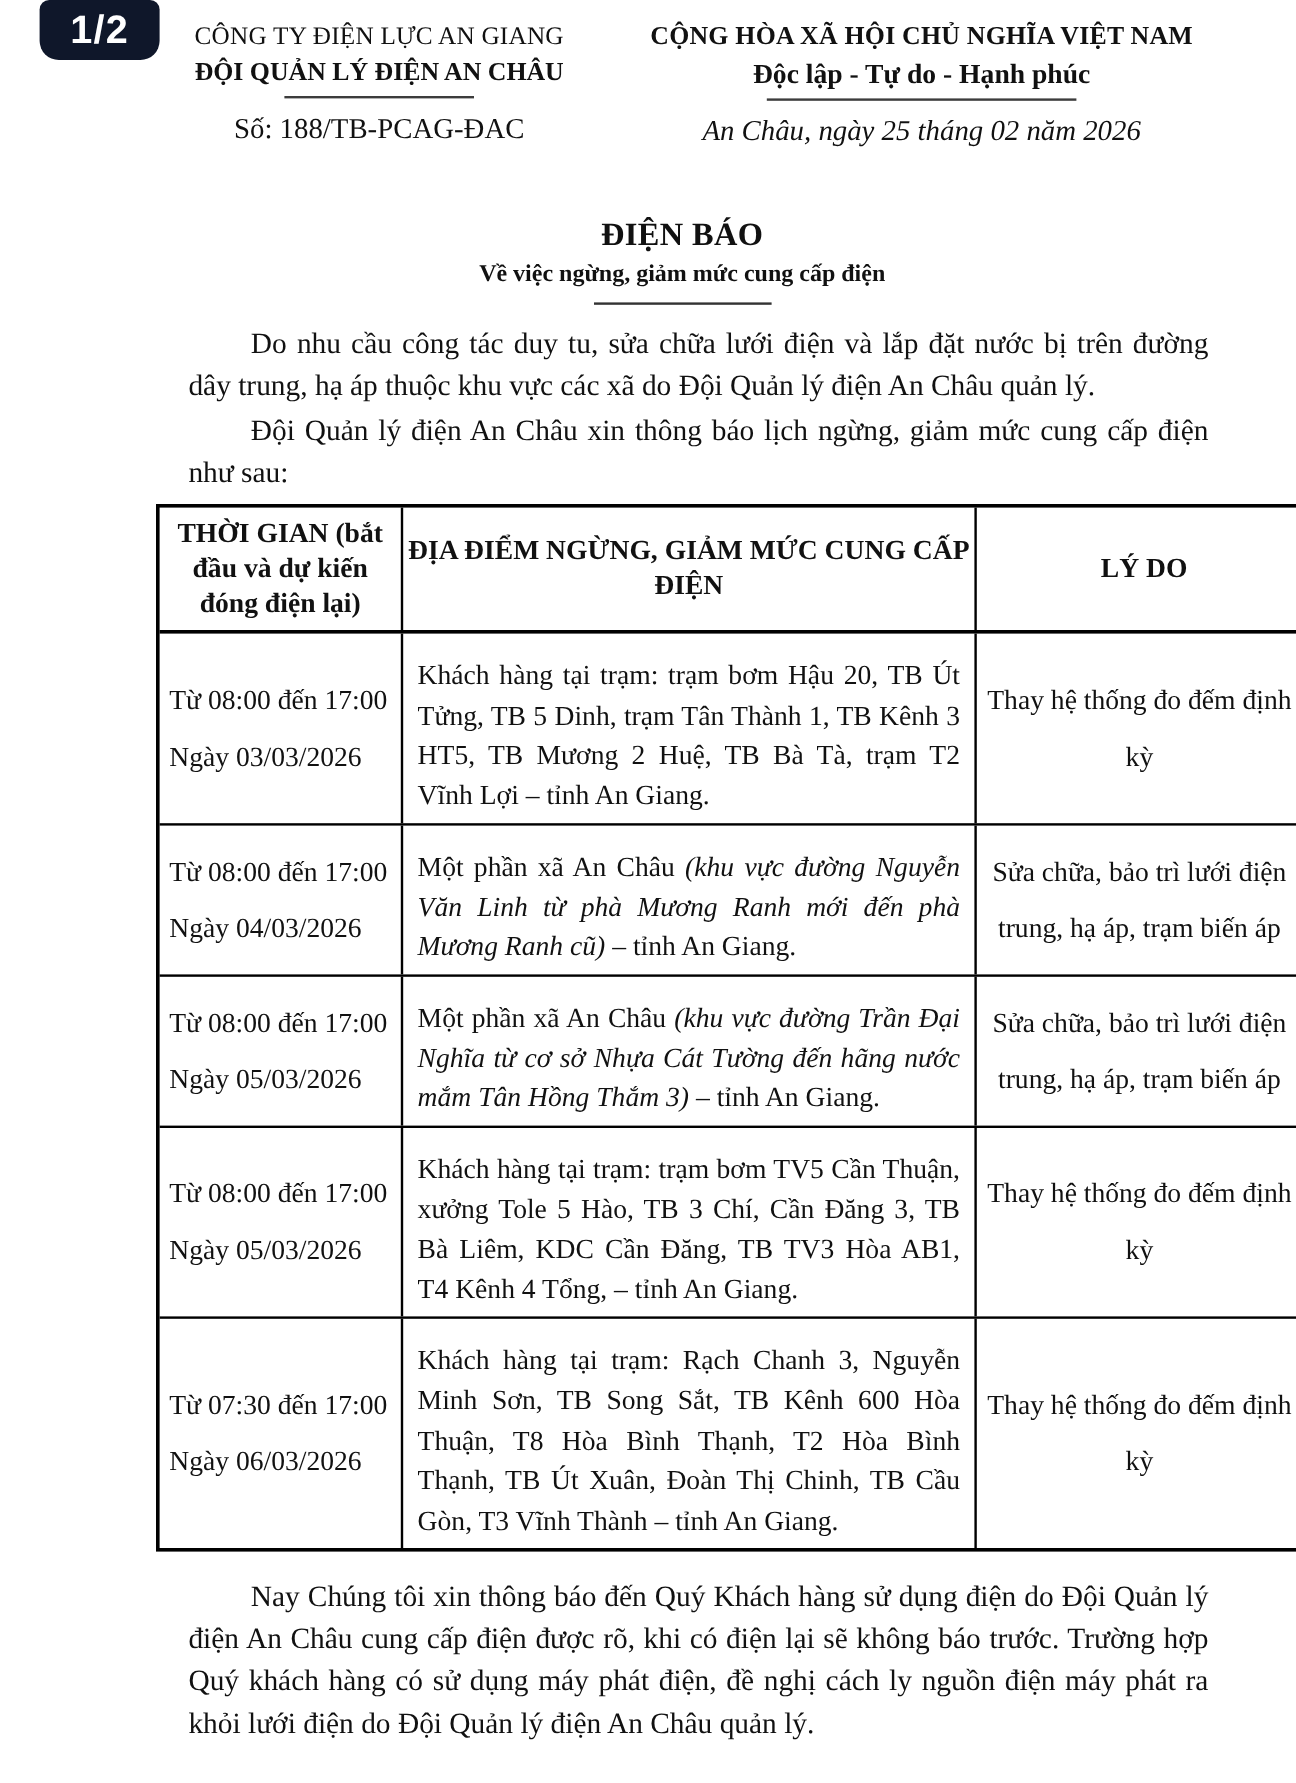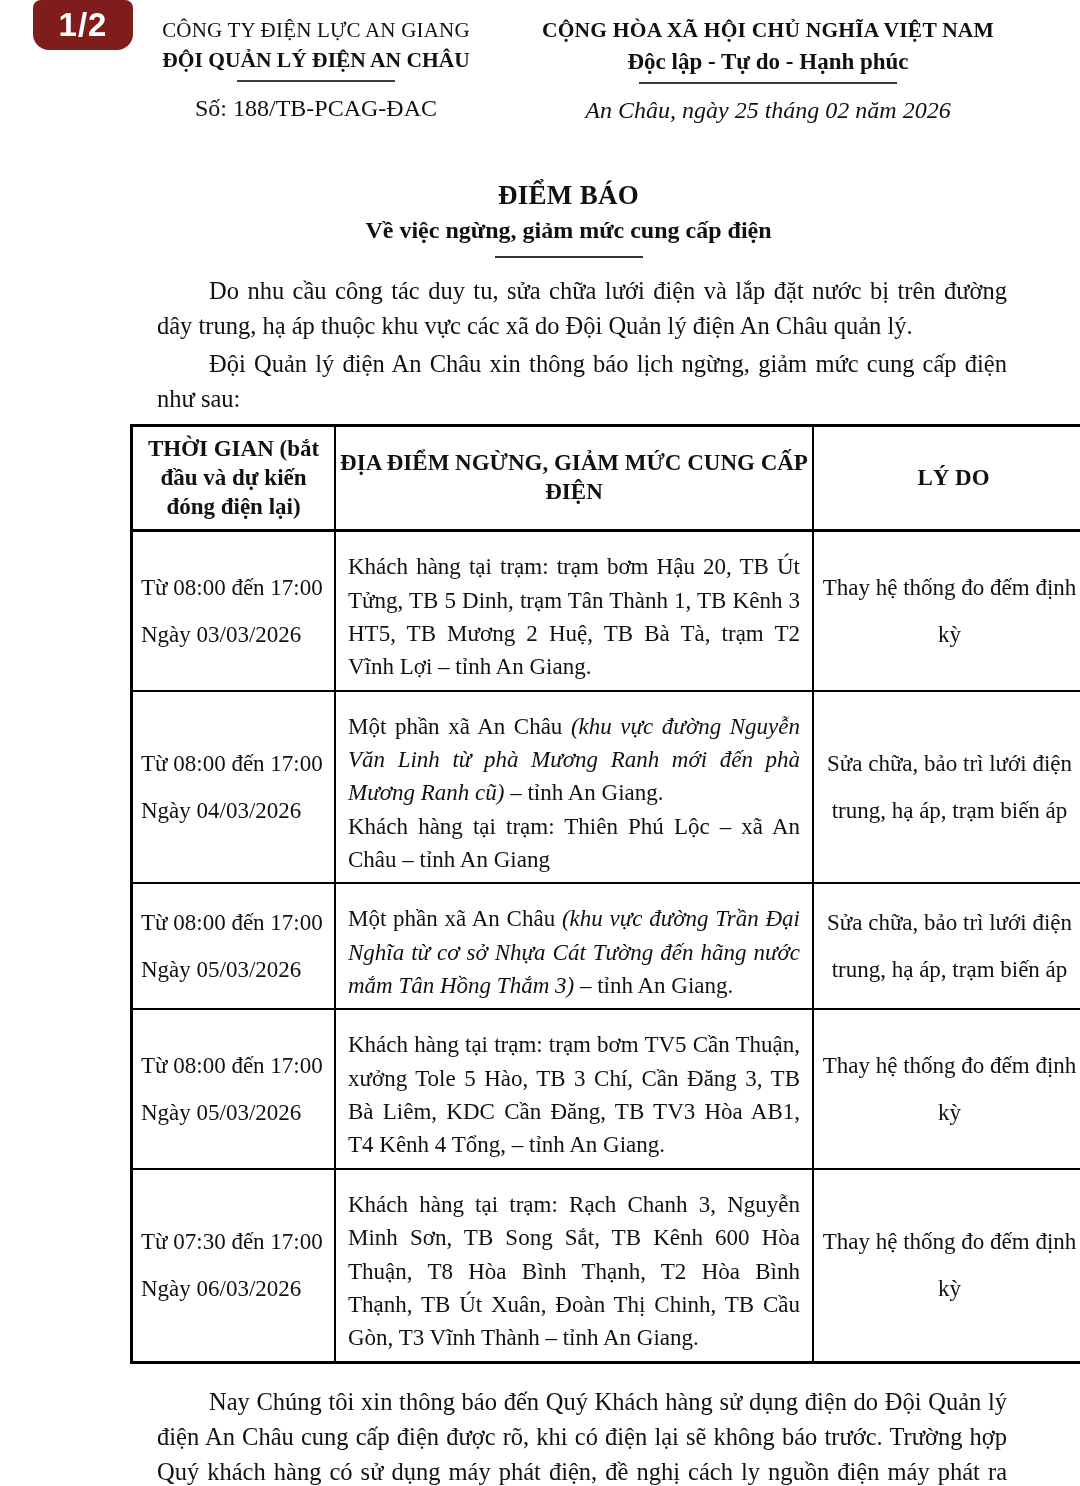--- a/index.html
+++ b/index.html
@@ -11,21 +11,21 @@
     font-family: "Liberation Serif", "DejaVu Serif", serif;
     color: #111111;
     overflow: hidden;
   }
   .page-badge {
     position: absolute;
     left: 33px;
     top: 0;
     width: 100px;
     height: 50px;
-    background: #7f1d1d;
+    background: #0f172a;
     color: #ffffff;
     border-radius: 8px 8px 16px 16px;
     display: flex;
     align-items: center;
     justify-content: center;
     font-family: "Liberation Sans", "DejaVu Sans", sans-serif;
     font-weight: bold;
     font-size: 33px;
     letter-spacing: 1px;
   }
@@ -57,21 +57,21 @@
     margin: 7px auto 0 auto;
   }
   .rule-left { width: 158px; }
   .rule-right { width: 258px; }
   .doc-number { font-size: 24px; margin-top: 13px; }
   .country-name { font-size: 21.5px; font-weight: bold; letter-spacing: 0.2px; }
   .motto { font-size: 23px; font-weight: bold; margin-top: 6px; }
   .place-date { font-size: 24px; font-style: italic; margin-top: 13px; }
   .title-block { text-align: center; margin-top: 56px; }
   .doc-title { font-size: 27px; font-weight: bold; letter-spacing: 0.3px; }
-  .doc-subtitle { font-size: 24px; font-weight: bold; margin-top: 6px; }
+  .doc-subtitle { font-size: 20px; font-weight: bold; margin-top: 6px; }
   .title-rule {
     width: 148px;
     height: 2px;
     background: #333333;
     margin: 12px auto 0 auto;
   }
   .para {
     margin: 15px 0 0 27px;
     width: 850px;
     font-size: 24.5px;
@@ -131,21 +131,21 @@
     </div>
     <div class="header-right">
       <div class="country-name">CỘNG HÒA XÃ HỘI CHỦ NGHĨA VIỆT NAM</div>
       <div class="motto">Độc lập - Tự do - Hạnh phúc</div>
       <div class="rule rule-right"></div>
       <div class="place-date">An Châu, ngày 25 tháng 02 năm 2026</div>
     </div>
   </div>
 
   <div class="title-block">
-    <div class="doc-title">ĐIỂM BÁO</div>
+    <div class="doc-title">ĐIỆN BÁO</div>
     <div class="doc-subtitle">Về việc ngừng, giảm mức cung cấp điện</div>
     <div class="title-rule"></div>
   </div>
 
   <p class="para p1">Do nhu cầu công tác duy tu, sửa chữa lưới điện và lắp đặt nước bị trên đường dây trung, hạ áp thuộc khu vực các xã do Đội Quản lý điện An Châu quản lý.</p>
   <p class="para p2">Đội Quản lý điện An Châu xin thông báo lịch ngừng, giảm mức cung cấp điện như sau:</p>
 
   <div class="outage-table">
     <div class="trow thead">
       <div class="cell th">THỜI GIAN (bắt đầu và dự kiến đóng điện lại)</div>
@@ -164,21 +164,21 @@
           <div class="cell reason-cell">
             <div>Thay hệ thống đo đếm định kỳ</div>
           </div>
         </div>
         <div class="trow">
           <div class="cell time-cell">
             <div>Từ 08:00 đến 17:00</div>
             <div>Ngày 04/03/2026</div>
           </div>
           <div class="cell loc-cell">
-            <div class="loc-text"><span>Một phần xã An Châu </span><em>(khu vực đường Nguyễn Văn Linh từ phà Mương Ranh mới đến phà Mương Ranh cũ)</em><span> – tỉnh An Giang.</span><br><span>Khách hàng tại trạm: Thiên Phú Lộc – xã An Châu – tỉnh An Giang</span></div>
+            <div class="loc-text"><span>Một phần xã An Châu </span><em>(khu vực đường Nguyễn Văn Linh từ phà Mương Ranh mới đến phà Mương Ranh cũ)</em><span> – tỉnh An Giang.</span><br></div>
           </div>
           <div class="cell reason-cell">
             <div>Sửa chữa, bảo trì lưới điện trung, hạ áp, trạm biến áp</div>
           </div>
         </div>
         <div class="trow">
           <div class="cell time-cell">
             <div>Từ 08:00 đến 17:00</div>
             <div>Ngày 05/03/2026</div>
           </div>

